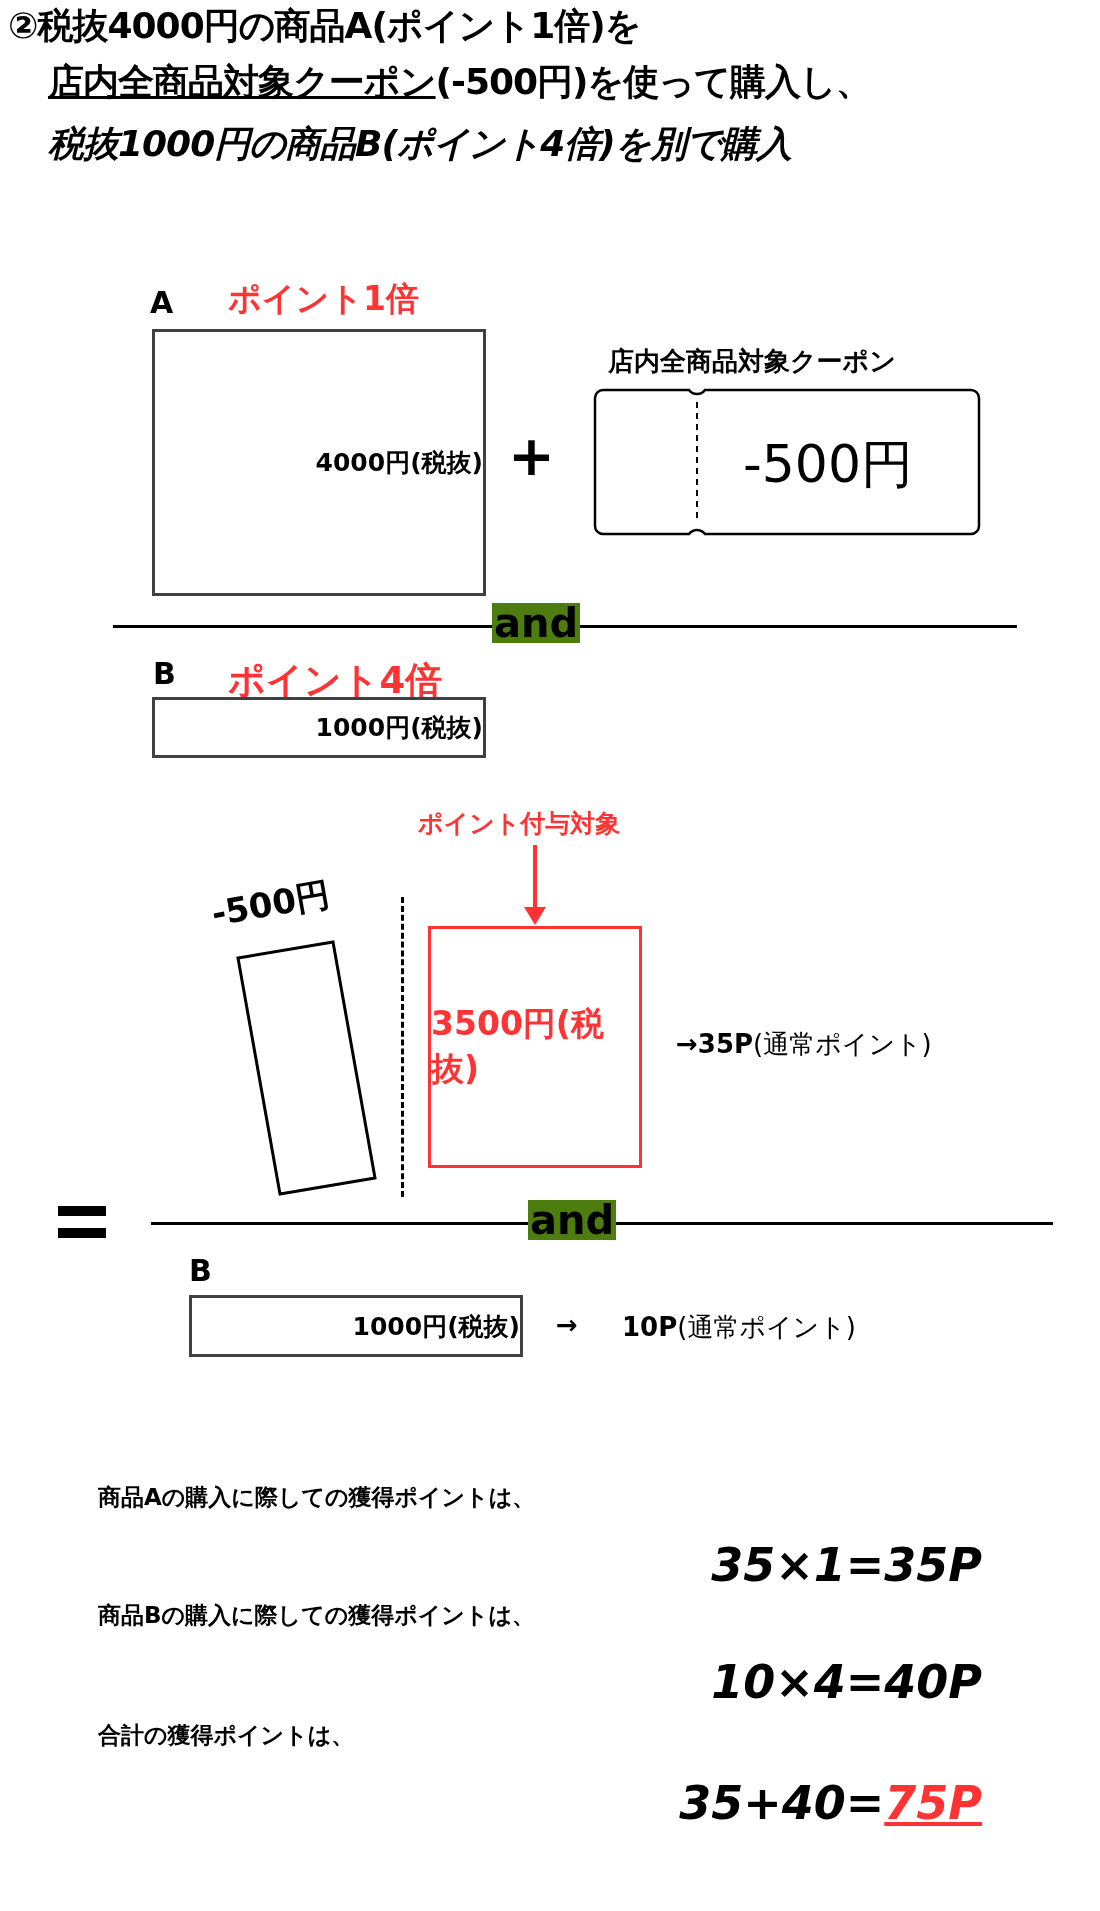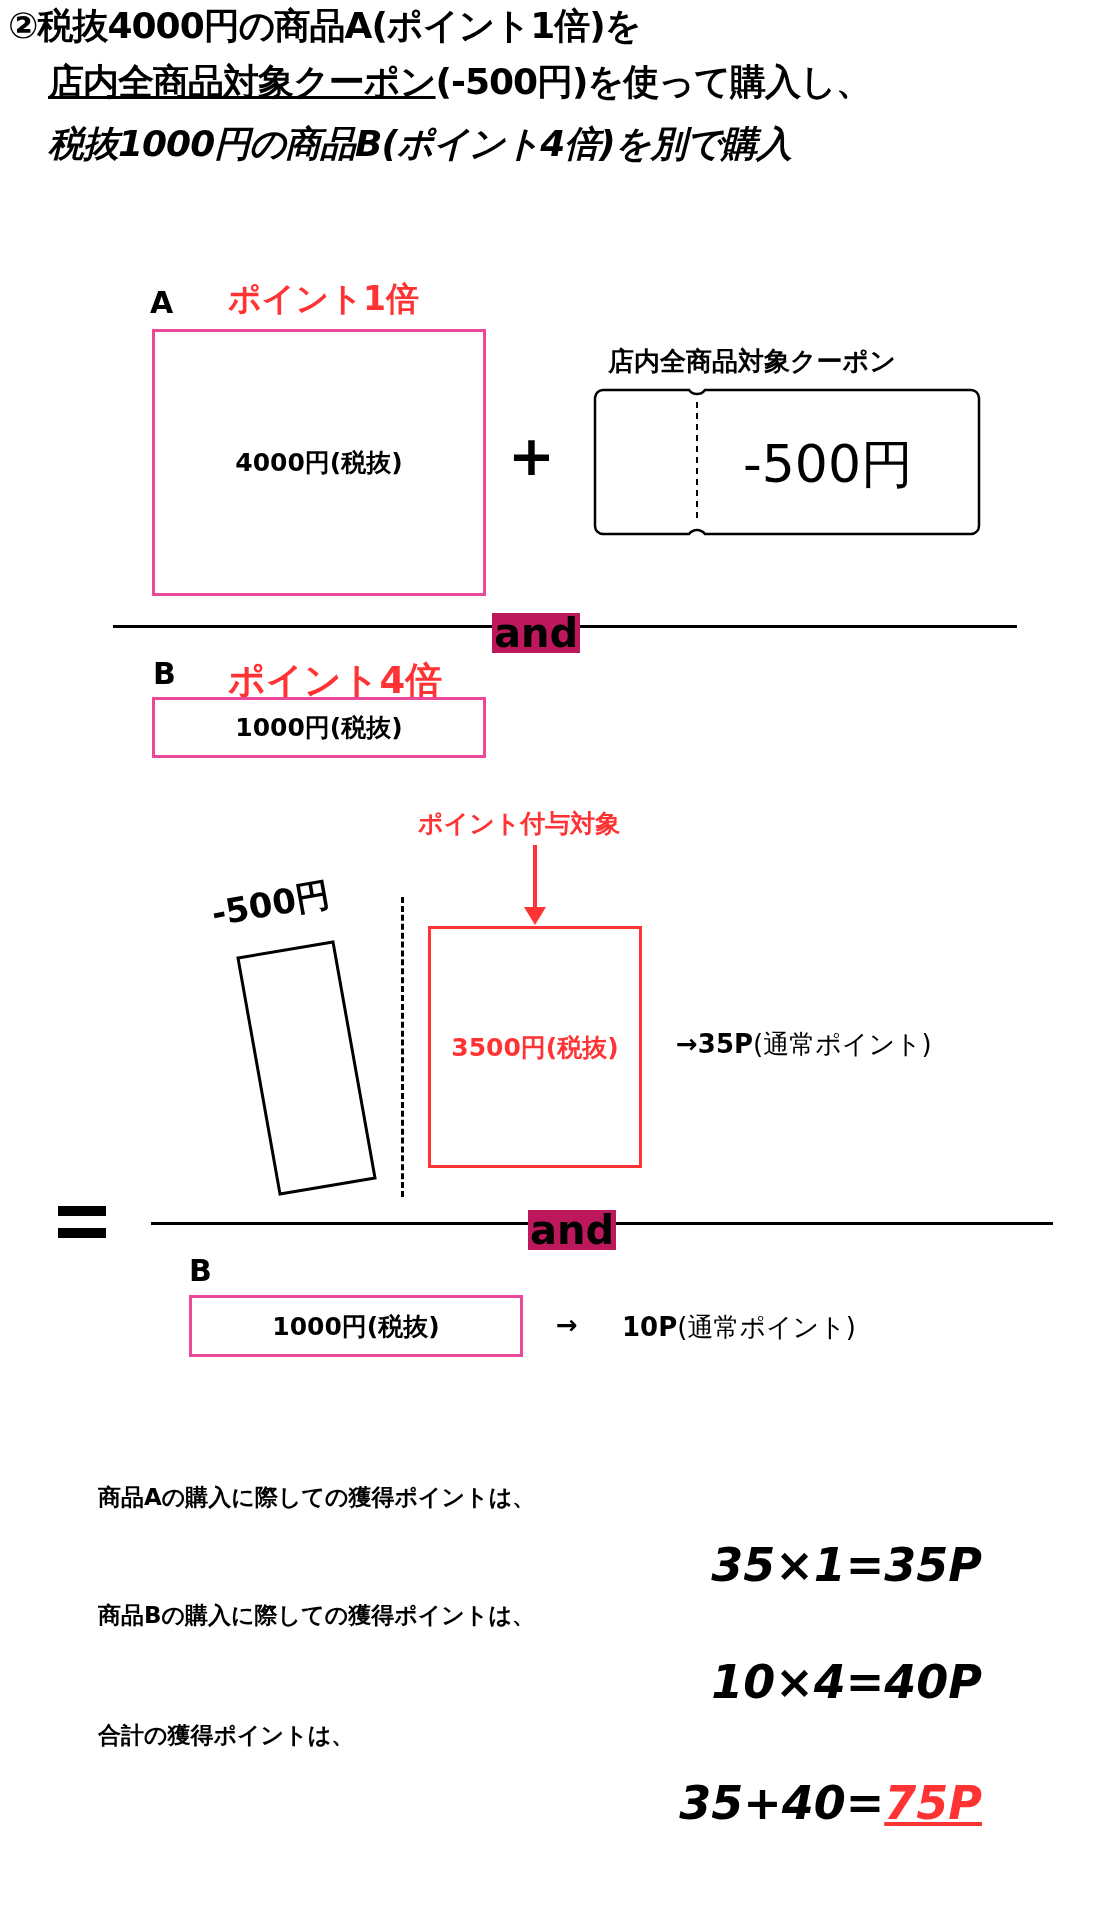--- a/index.html
+++ b/index.html
@@ -1,23 +1,23 @@
 <!DOCTYPE html>
 <html><head>
 <meta charset="utf-8">
 <style>
   html,body{margin:0;padding:0;background:#fff;}
   body{width:1100px;height:1911px;position:relative;overflow:hidden;font-family:"DejaVu Sans","Liberation Sans",sans-serif;color:#000;}
   .abs{position:absolute;}
   .b{font-weight:bold;}
   .red{color:#ff3333;}
   .title{left:8px;font-size:36px;font-weight:bold;white-space:nowrap;letter-spacing:-1px;}
-  .box{border:3px solid #ec4899;box-sizing:border-box;display:flex;align-items:center;justify-content:center;font-weight:bold;}
+  .box{border:3px solid #404040;box-sizing:border-box;display:flex;align-items:center;justify-content:flex-end;font-weight:bold;}
   .hline{height:3px;background:#000;}
-  .and{font-size:40px;font-weight:bold;background:#be185d;padding:0 2px;line-height:1;margin-top:10px;}
+  .and{font-size:40px;font-weight:bold;background:#4d7c0f;padding:0 2px;line-height:1;}
   .summ{font-size:23px;font-weight:bold;white-space:nowrap;}
   .eq{font-size:46px;font-weight:bold;white-space:nowrap;text-align:right;font-style:italic;}
 </style>
 </head>
 <body>
 
 <div class="abs title" style="top:2px;">②税抜4000円の商品A(ポイント1倍)を</div>
 <div class="abs title" style="top:58px;left:48px;"><span style="text-decoration:underline;">店内全商品対象クーポン</span><span>(-500円)を使って購入し、</span></div>
 <div class="abs title" style="top:120px;left:48px;font-style:italic;">税抜1000円の商品B(ポイント4倍)を別で購入</div>
 
@@ -53,21 +53,21 @@
   <polygon points="4,62 26,62 15,80" fill="#ff3333"></polygon>
 </svg>
 
 <div class="abs b" style="left:212px;top:892px;font-size:34px;transform:rotate(-10deg);transform-origin:left center;">-500円</div>
 <svg class="abs" style="left:230px;top:935px;" width="155" height="265">
   <polygon points="8,23 103,7 145,243 50,259" fill="#fff" stroke="#000" stroke-width="3"></polygon>
 </svg>
 
 <div class="abs" style="left:401px;top:897px;width:0;height:300px;border-left:3px dashed #000;"></div>
 
-<div class="abs box" style="left:428px;top:926px;width:214px;height:242px;border-color:#ff3333;font-size:25px;">
+<div class="abs box" style="left:428px;top:926px;width:214px;height:242px;border-color:#ff3333;font-size:33px;">
     <span class="red">3500円(税抜)</span>
   </div>
 
 <div class="abs" style="left:676px;top:1027px;font-size:26px;white-space:nowrap;"><span class="b">→35P</span><span>(通常ポイント)</span></div>
 
 <div class="abs" style="left:58px;top:1206px;width:48px;height:10px;background:#000;"></div>
 <div class="abs" style="left:58px;top:1228px;width:48px;height:10px;background:#000;"></div>
 
 <div class="abs hline" style="left:151px;top:1222px;width:902px;"></div>
 <div class="abs and" style="left:528px;top:1200px;">and</div>

